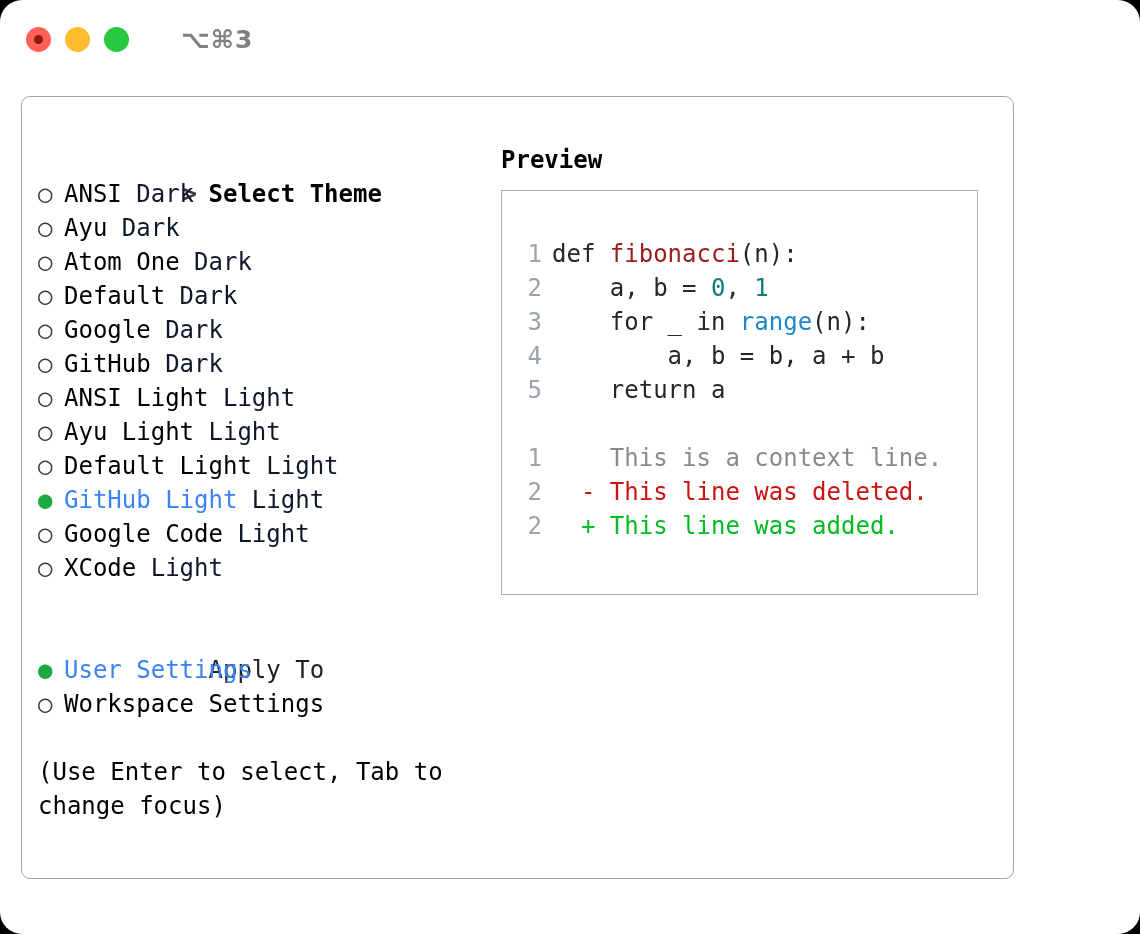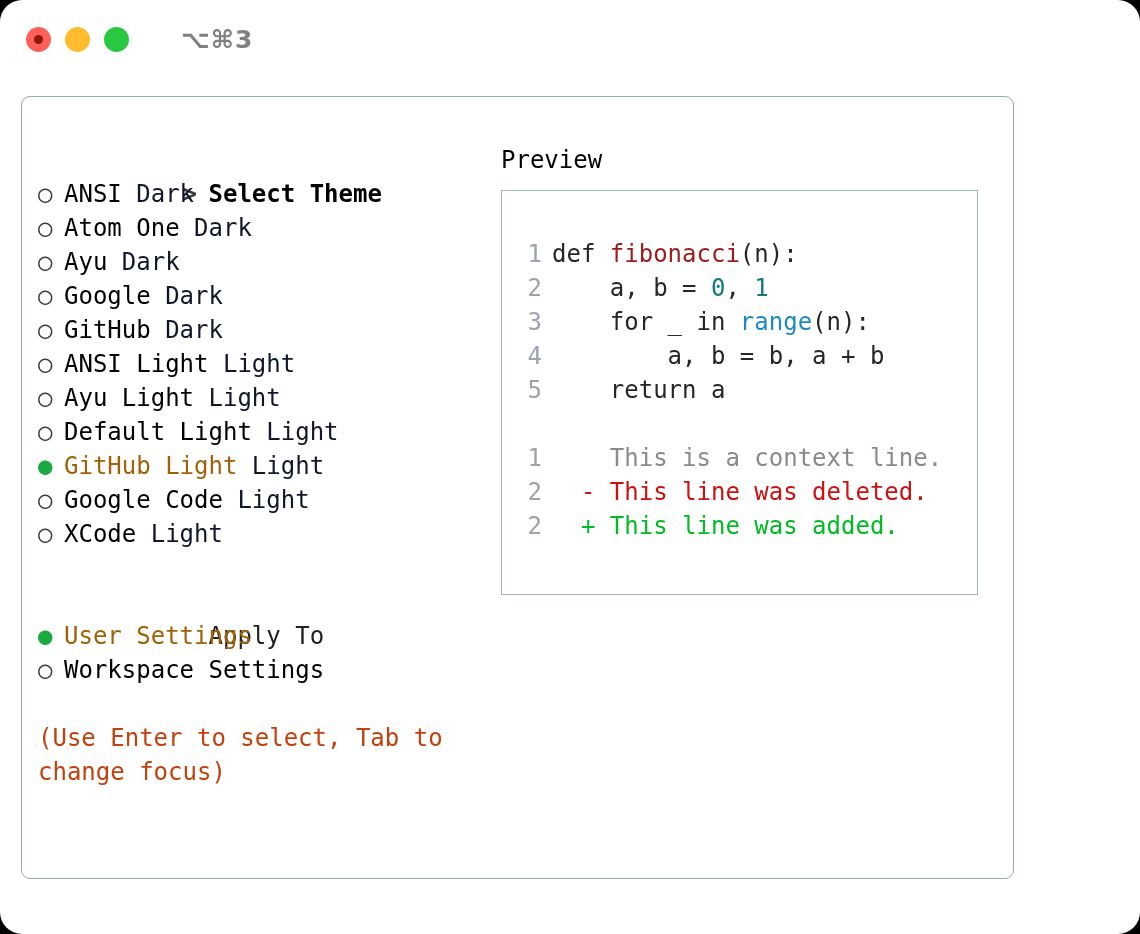--- a/index.html
+++ b/index.html
@@ -87,44 +87,44 @@
     letter-spacing: 0px;
   }
   .marker {
     display: inline-block;
     width: 26px;
     color: #3a3a3a;
   }
   .marker.sel { color: #1aaa3f; }
   .marker.blank { color: transparent; }
   .name { color: #000000; }
-  .name.sel { color: #a16207; }
+  .name.sel { color: #3b82f6; }
   .variant { color: #0f172a; }
 
   .gap-lg { height: 34px; }
   .gap-md { height: 34px; }
 
   .hint {
     margin-top: 0px;
     font-size: 24px;
     line-height: 34px;
-    color: #c2410c;
+    color: #000000;
     width: 410px;
     white-space: pre-wrap;
   }
 
   
   .right {
     position: absolute;
     left: 479px; top: 46px;
     width: 500px;
   }
   .preview-title {
     font-size: 24px;
-    font-weight: normal;
+    font-weight: bold;
     color: #000000;
     line-height: 34px;
     margin-bottom: 13px;
   }
   .preview-box {
     width: 477px;
     height: 405px;
     border: 1.6px solid #a3b0c0;
     background: #ffffff;
     padding: 46px 0 1px 18px;
@@ -174,22 +174,23 @@
     <div class="cols">
 
       <div class="left">
 
         <div class="listline header-line">
           <span class="marker">&gt;</span><span>Select Theme</span>
         </div>
 
         <div id="theme-items">
             <div class="listline"><span class="marker">○</span><span class="name">ANSI</span><span> </span><span class="variant">Dark</span></div>
+            <div class="listline"><span class="marker">○</span><span class="name">Ayu</span><span> </span><span class="variant">Dark</span></div>
             <div class="listline"><span class="marker">○</span><span class="name">Atom One</span><span> </span><span class="variant">Dark</span></div>
-            <div class="listline"><span class="marker">○</span><span class="name">Ayu</span><span> </span><span class="variant">Dark</span></div>
+            <div class="listline"><span class="marker">○</span><span class="name">Default</span><span> </span><span class="variant">Dark</span></div>
             <div class="listline"><span class="marker">○</span><span class="name">Google</span><span> </span><span class="variant">Dark</span></div>
             <div class="listline"><span class="marker">○</span><span class="name">GitHub</span><span> </span><span class="variant">Dark</span></div>
             <div class="listline"><span class="marker">○</span><span class="name">ANSI Light</span><span> </span><span class="variant">Light</span></div>
             <div class="listline"><span class="marker">○</span><span class="name">Ayu Light</span><span> </span><span class="variant">Light</span></div>
             <div class="listline"><span class="marker">○</span><span class="name">Default Light</span><span> </span><span class="variant">Light</span></div>
             <div class="listline"><span class="marker sel">●</span><span class="name sel">GitHub Light</span><span> </span><span class="variant">Light</span></div>
             <div class="listline"><span class="marker">○</span><span class="name">Google Code</span><span> </span><span class="variant">Light</span></div>
             <div class="listline"><span class="marker">○</span><span class="name">XCode</span><span> </span><span class="variant">Light</span></div>
           </div>
 

